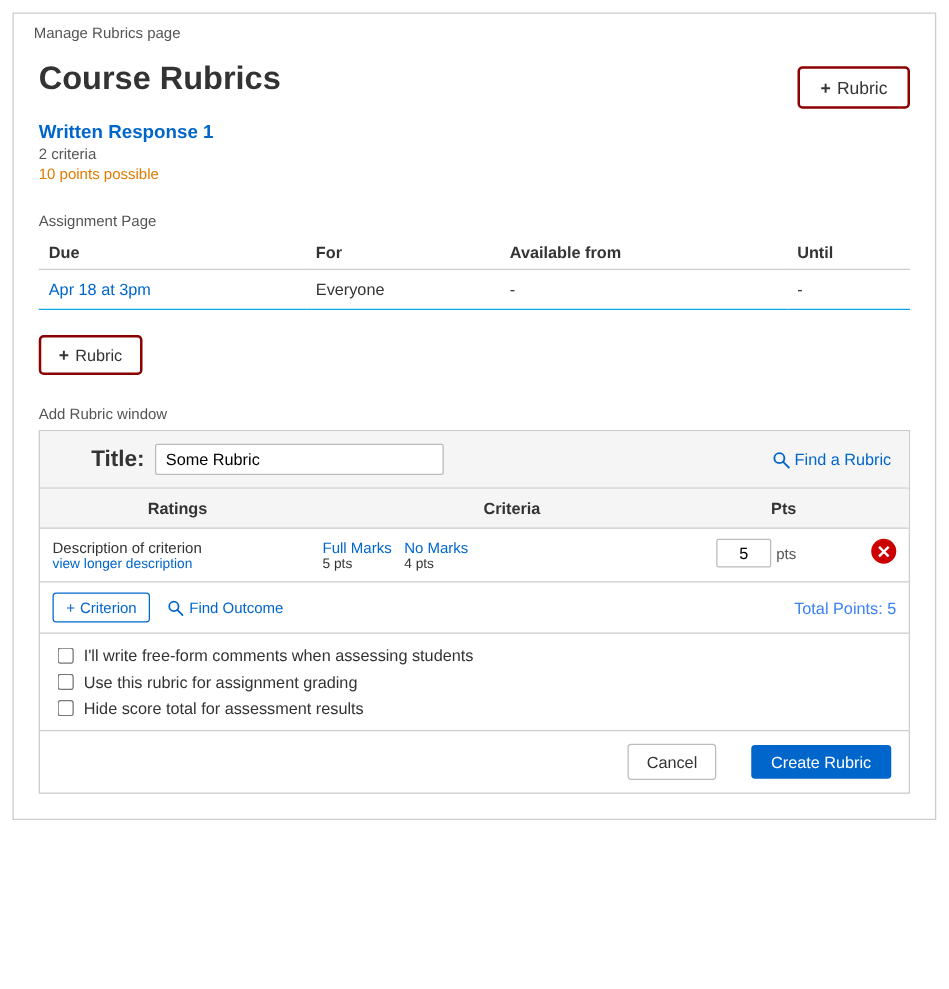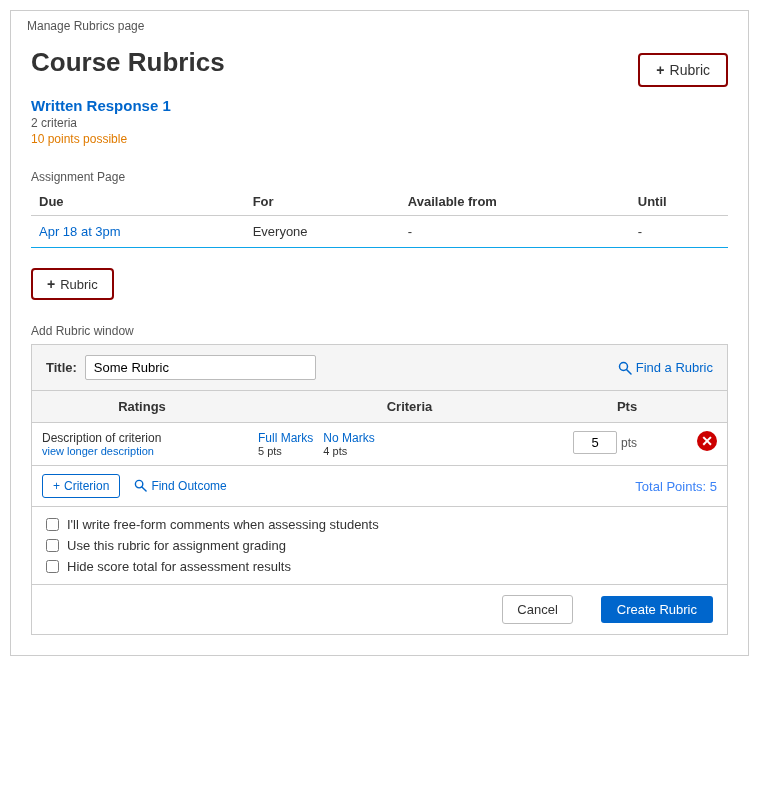--- a/index.html
+++ b/index.html
@@ -124,21 +124,22 @@
       justify-content: space-between;
       border-bottom: 1px solid #ccc;
     }
     .rubric-title-row {
       display: flex;
       align-items: center;
       gap: 8px;
     }
     .rubric-title-label {
       font-weight: bold;
-      font-size: 13px;
+      font-size: 18px;
+      margin-left: 27px;
     }
     .rubric-title-input {
       border: 1px solid #bbb;
       padding: 4px 8px;
       font-size: 13px;
       width: 231px;
       border-radius: 2px;
     }
     .find-rubric-link {
       color: #0066cc;
@@ -254,21 +255,21 @@
       cursor: pointer;
       display: inline-flex;
       align-items: center;
       gap: 4px;
     }
     .find-outcome-link {
       color: #0066cc;
       font-size: 12px;
       cursor: pointer;
       display: inline-flex;
-      align-items: flex-start;
+      align-items: flex-end;
       gap: 4px;
       text-decoration: none;
     }
     .total-points-label {
       font-size: 13px;
       color: #3b82f6;
     }
     .rubric-options {
       padding: 10px 14px;
       border-bottom: 1px solid #ccc;

